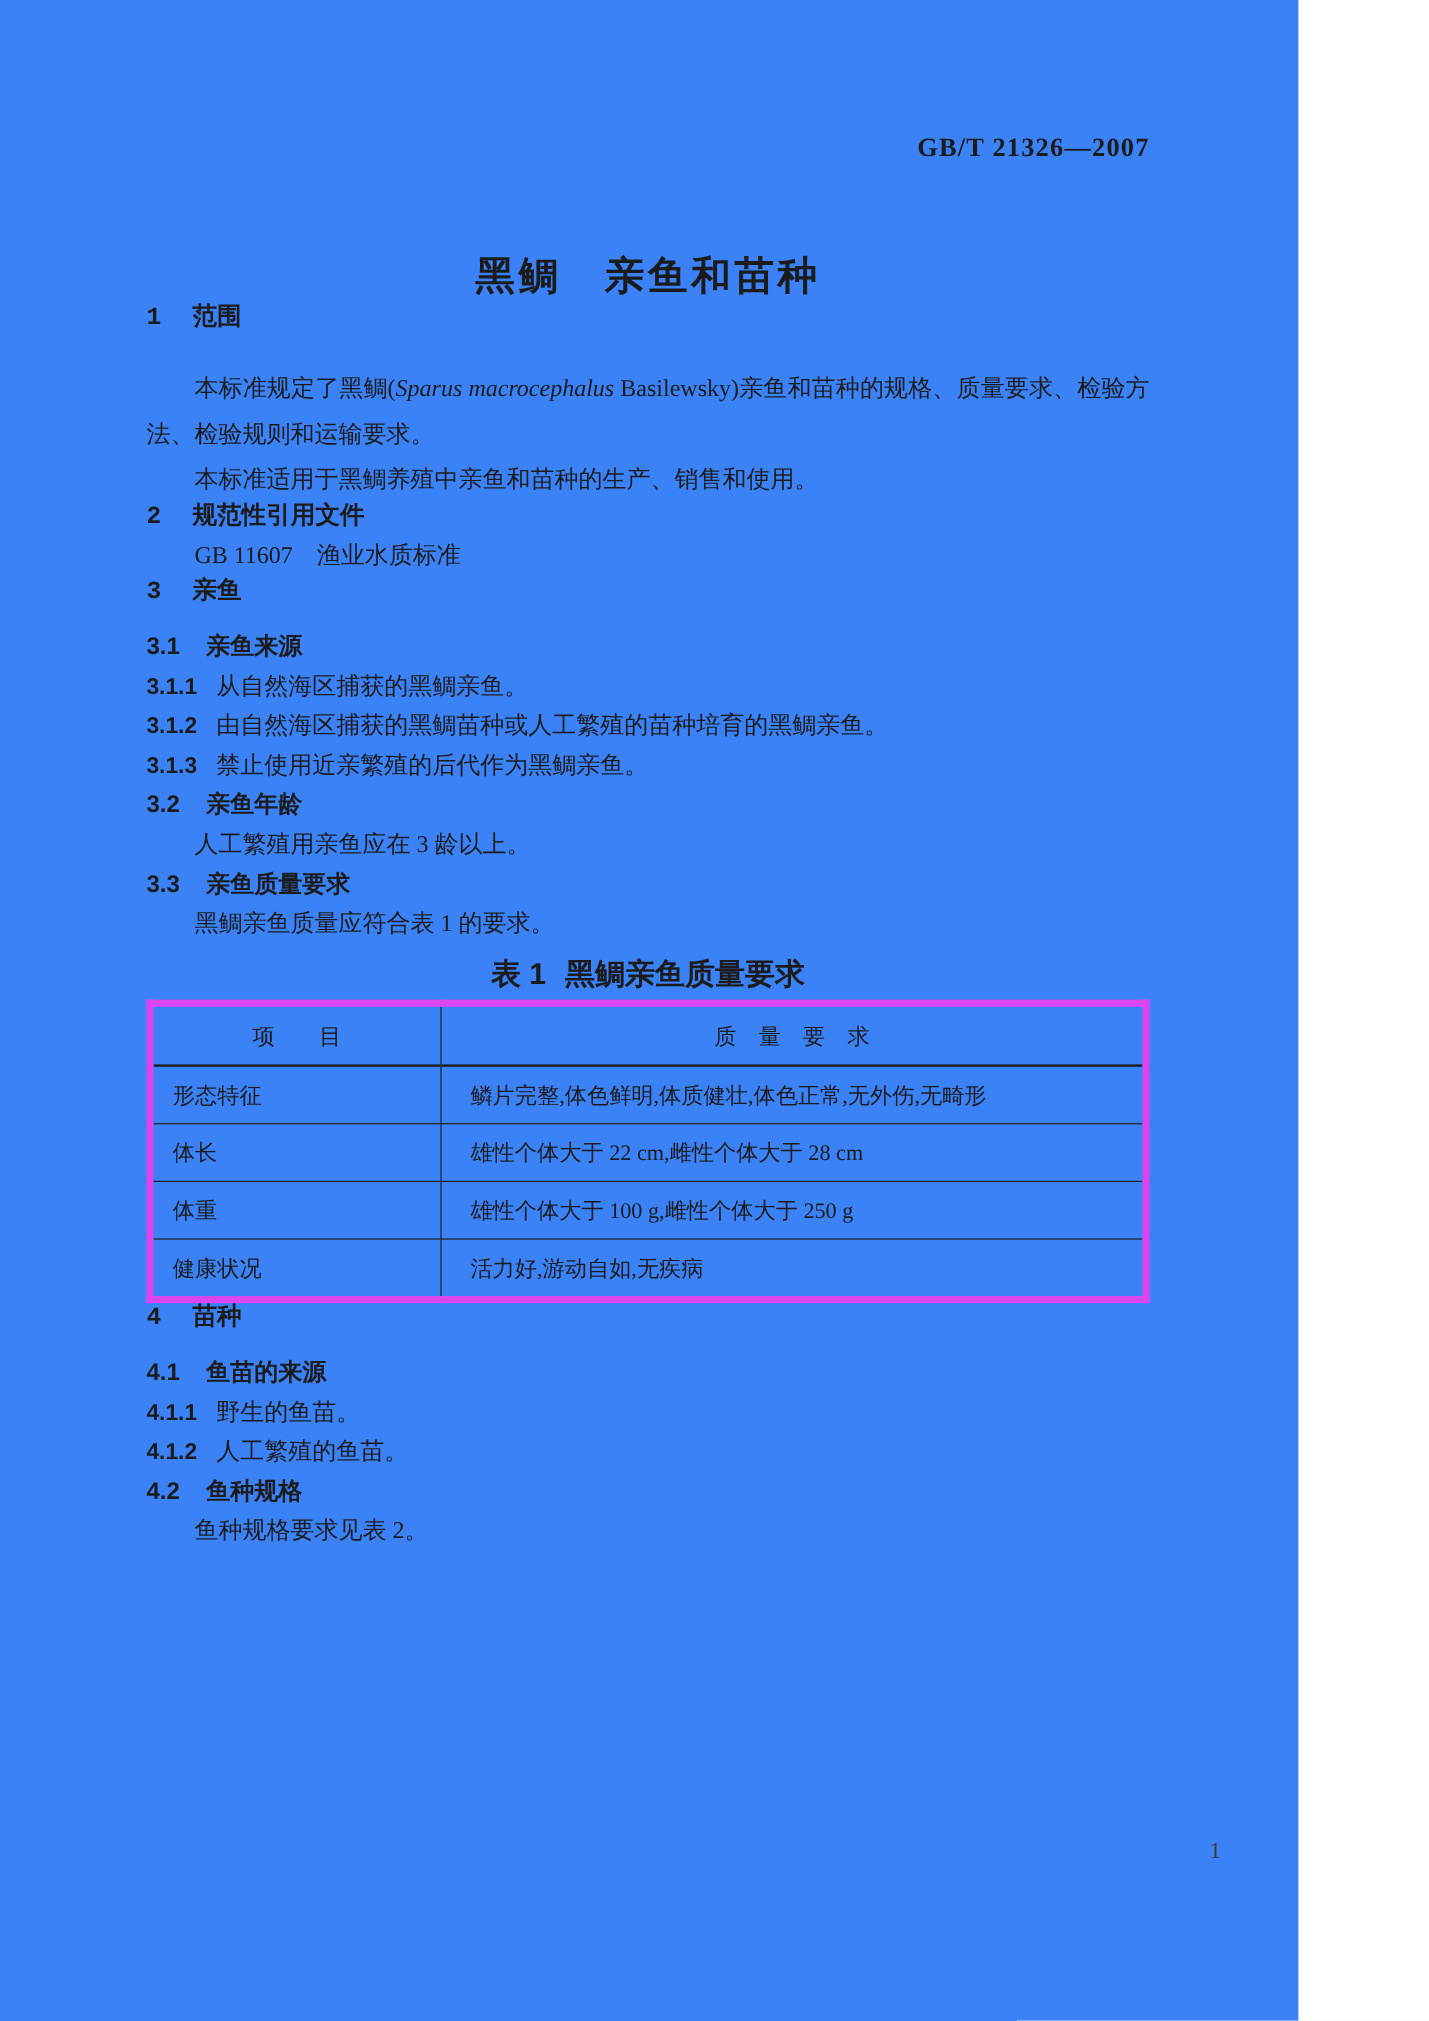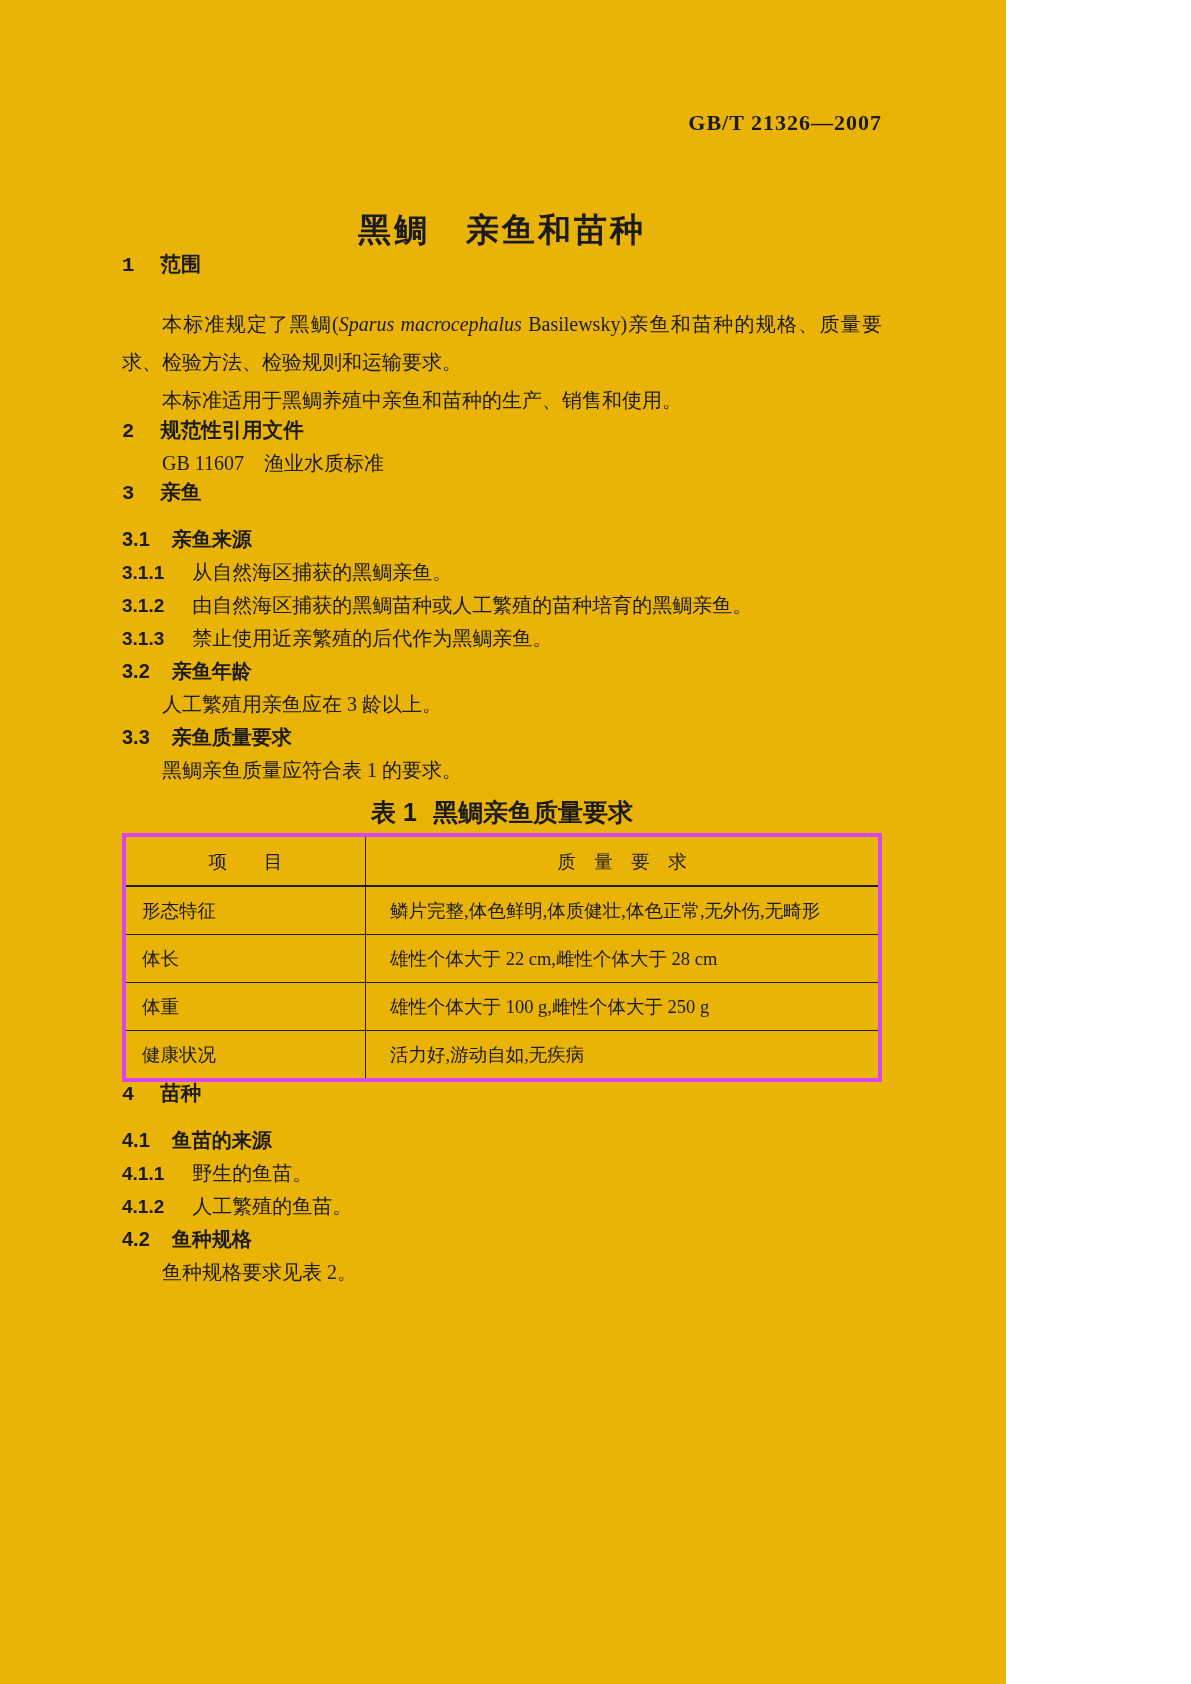--- a/index.html
+++ b/index.html
@@ -1,20 +1,20 @@
 <!DOCTYPE html>
 <html><head>
 <meta charset="utf-8">
 <style>
   html, body { margin: 0; padding: 0; background: #ffffff; }
   .page {
     position: relative;
-    width: 1006px;
+    width: 1082px;
     height: 1684px;
-    background: #eab308;
+    background: #3b82f6;
     color: #1b1b1b;
     box-sizing: border-box;
     padding: 0 124px 0 122px;
     overflow: hidden;
     font-family: "Liberation Serif", serif;
   }
   .doc-number {
     padding-top: 110px;
     text-align: right;
     font-family: "Liberation Serif", serif;
@@ -59,21 +59,21 @@
   .clause-block { margin-top: 16px; }
   .clause-row {
     margin: 0;
     font-size: 20px;
     line-height: 33px;
   }
   .clause-row .cnum {
     font-family: "Liberation Sans", sans-serif;
     font-weight: bold;
     font-size: 19px;
-    margin-right: 28px;
+    margin-right: 16px;
   }
   .sub-head {
     margin: 0;
     font-family: "Liberation Sans", sans-serif;
     font-weight: bold;
     font-size: 20px;
     line-height: 33px;
   }
   .sub-head .cnum { margin-right: 22px; }
   .indent-row { text-indent: 2em; }
@@ -83,21 +83,21 @@
     font-family: "Liberation Sans", sans-serif;
     font-weight: bold;
     font-size: 25px;
     line-height: 26px;
   }
   .table-caption .cap-label { margin-right: 16px; }
   table.quality-table {
     margin-top: 8px;
     width: 100%;
     border-collapse: collapse;
-    border: 4px solid #d946ef;
+    border: 6px solid #d946ef;
     font-family: "Liberation Serif", serif;
     font-size: 18.5px;
   }
   table.quality-table th {
     font-weight: normal;
     height: 46px;
     border: 1px solid #1f1f1f;
     border-bottom: 2px solid #1f1f1f;
     text-align: center;
     vertical-align: middle;

